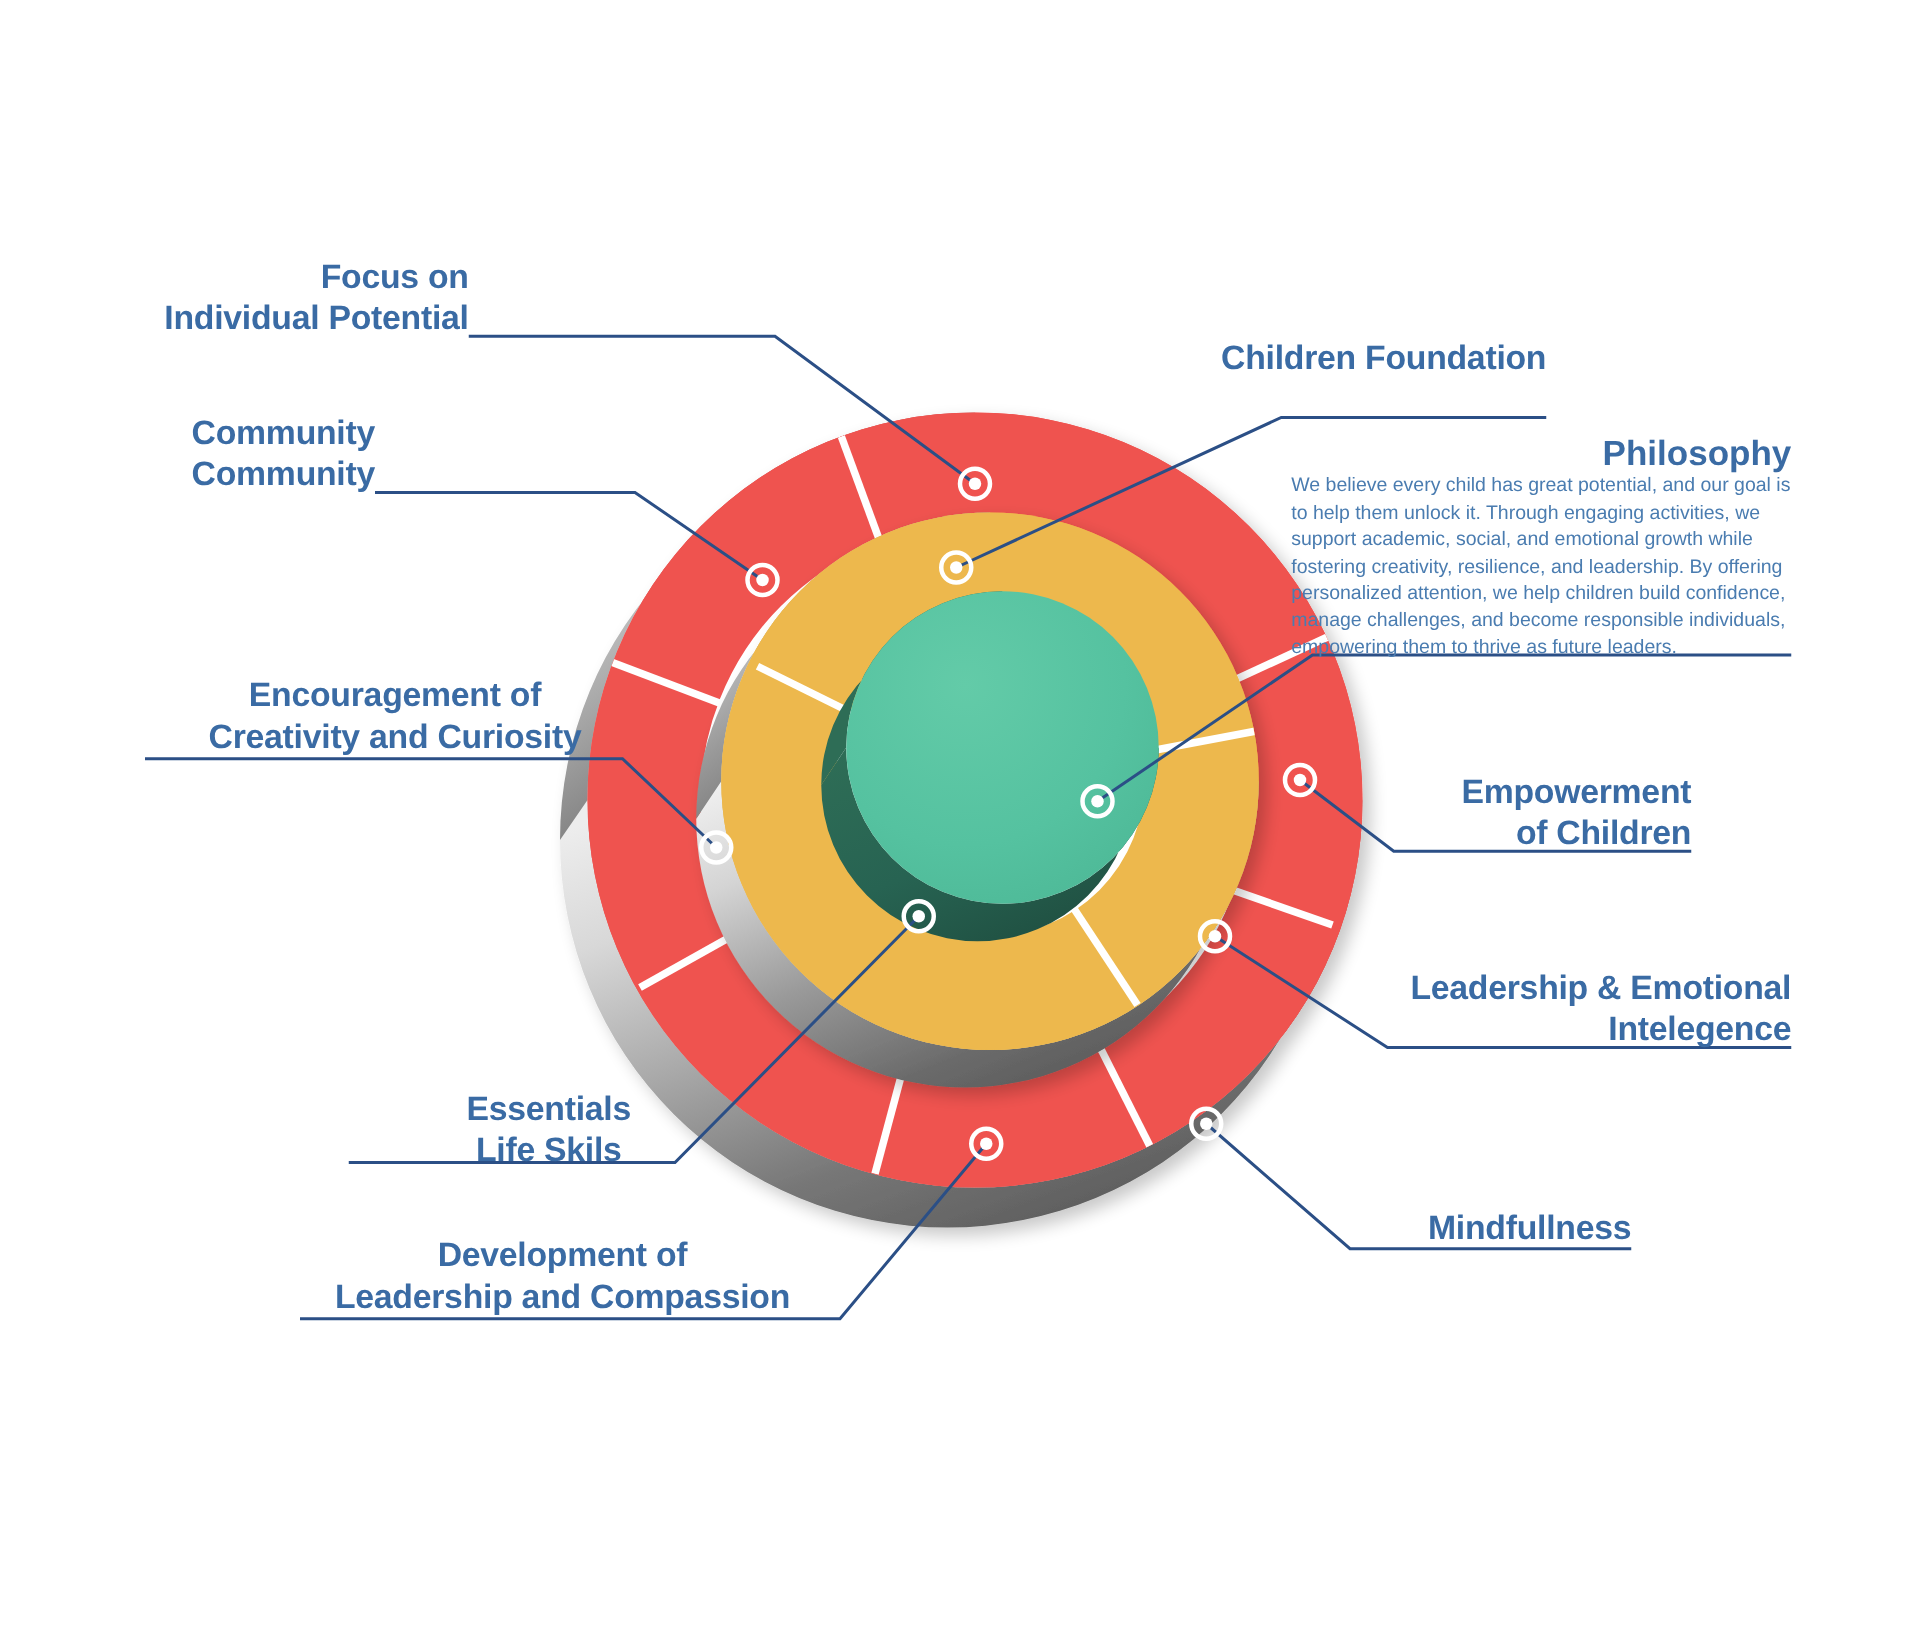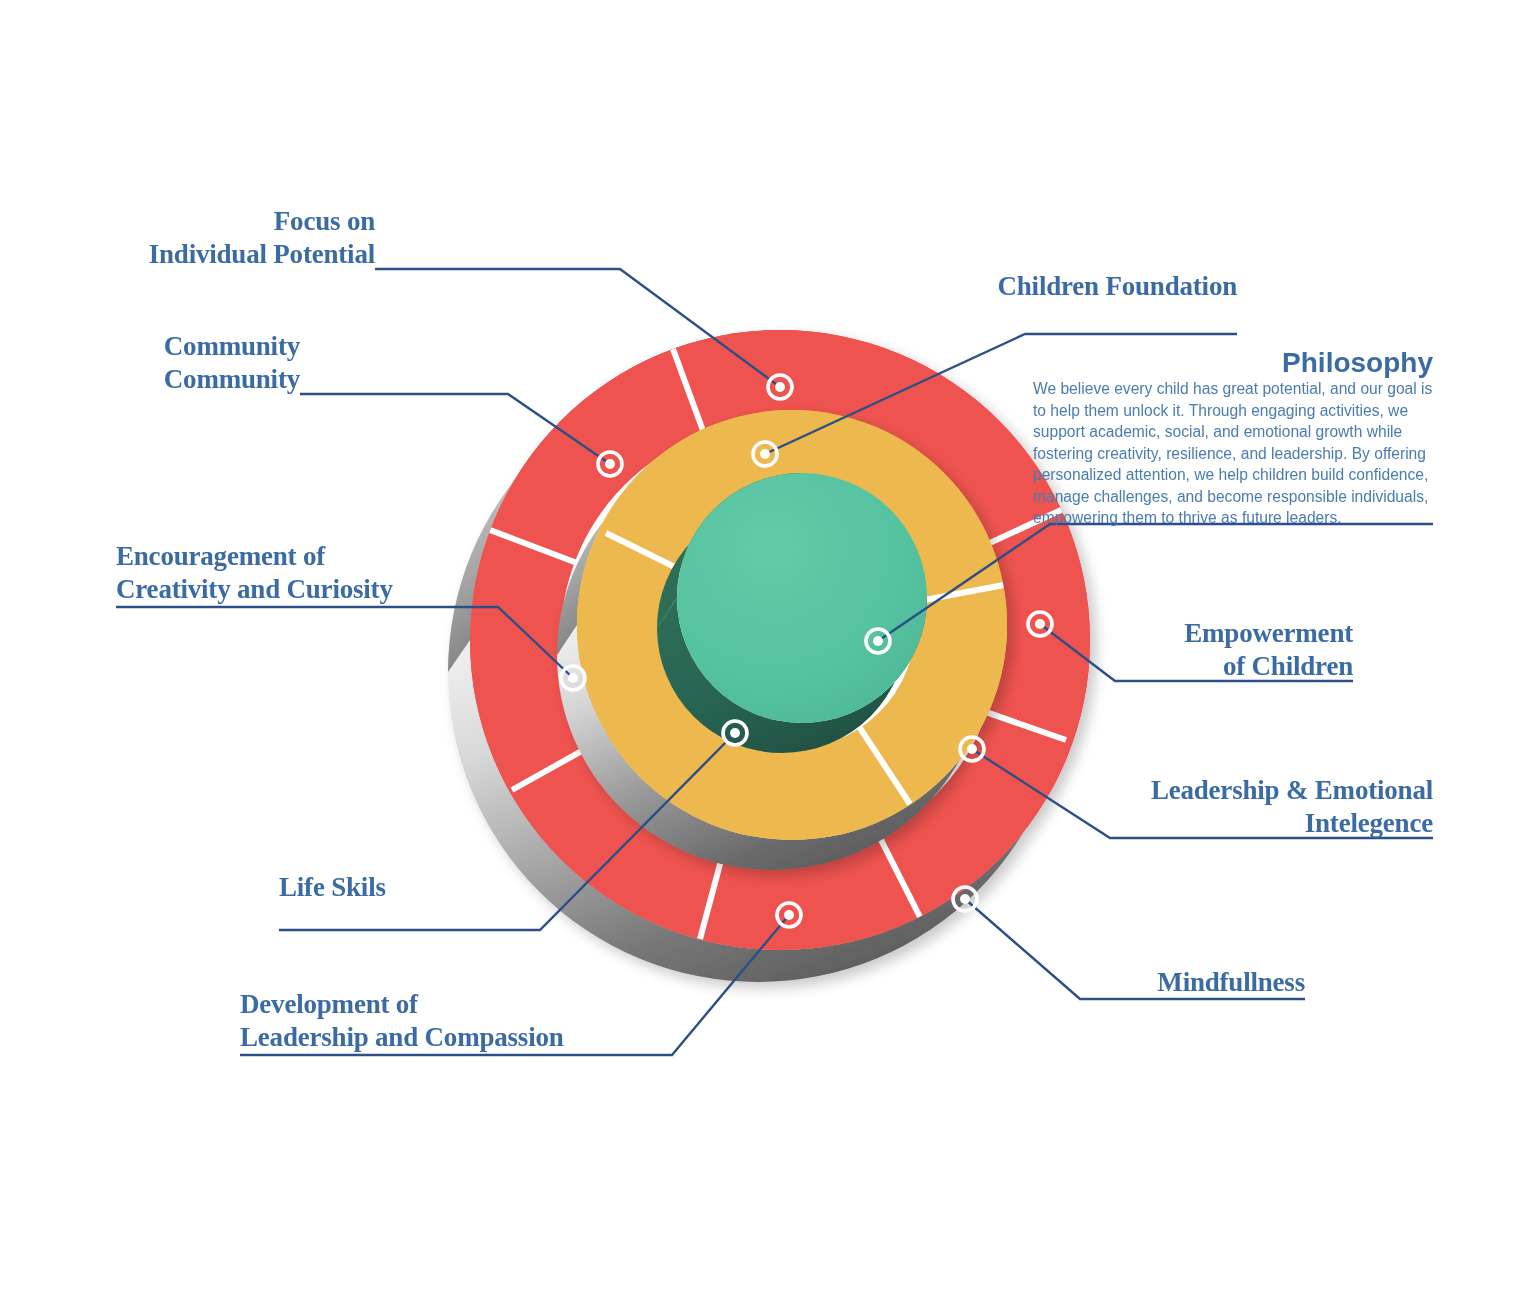--- a/index.html
+++ b/index.html
@@ -23,29 +23,29 @@
   svg.diagram {
     position: absolute;
     left: 0;
     top: 0;
     width: 1536px;
     height: 1310px;
   }
   .lbl {
     position: absolute;
     color: #3a6ba4;
-    font-family: Liberation Serif, serif;
+    font-family: Liberation Sans, sans-serif;
     font-weight: bold;
     font-size: 27px;
     line-height: 1.22;
     letter-spacing: -0.2px;
     white-space: nowrap;
   }
   .lbl.right-al { text-align: right; }
-  .lbl.left-al  { text-align: left; }
+  .lbl.left-al  { text-align: center; }
 
   .philo-title {
     position: absolute;
     color: #3a6ba4;
     font-family: "Liberation Sans", sans-serif;
     font-weight: bold;
     font-size: 28px;
     text-align: right;
     white-space: nowrap;
   }
@@ -300,20 +300,21 @@
     <div>Community</div>
     <div>Community</div>
   </div>
 
   <div class="lbl left-al" style="left:116px; top:540px; width:400px;">
     <div>Encouragement of</div>
     <div>Creativity and Curiosity</div>
   </div>
 
   <div class="lbl left-al" style="left:279px; top:871px; width:320px;">
+    <div>Essentials</div>
     <div>Life Skils</div>
   </div>
 
   <div class="lbl left-al" style="left:240px; top:988px; width:420px;">
     <div>Development of</div>
     <div>Leadership and Compassion</div>
   </div>
 
   <div class="lbl right-al" style="left:937px; top:270px; width:300px;">
     <div>Children Foundation</div>

